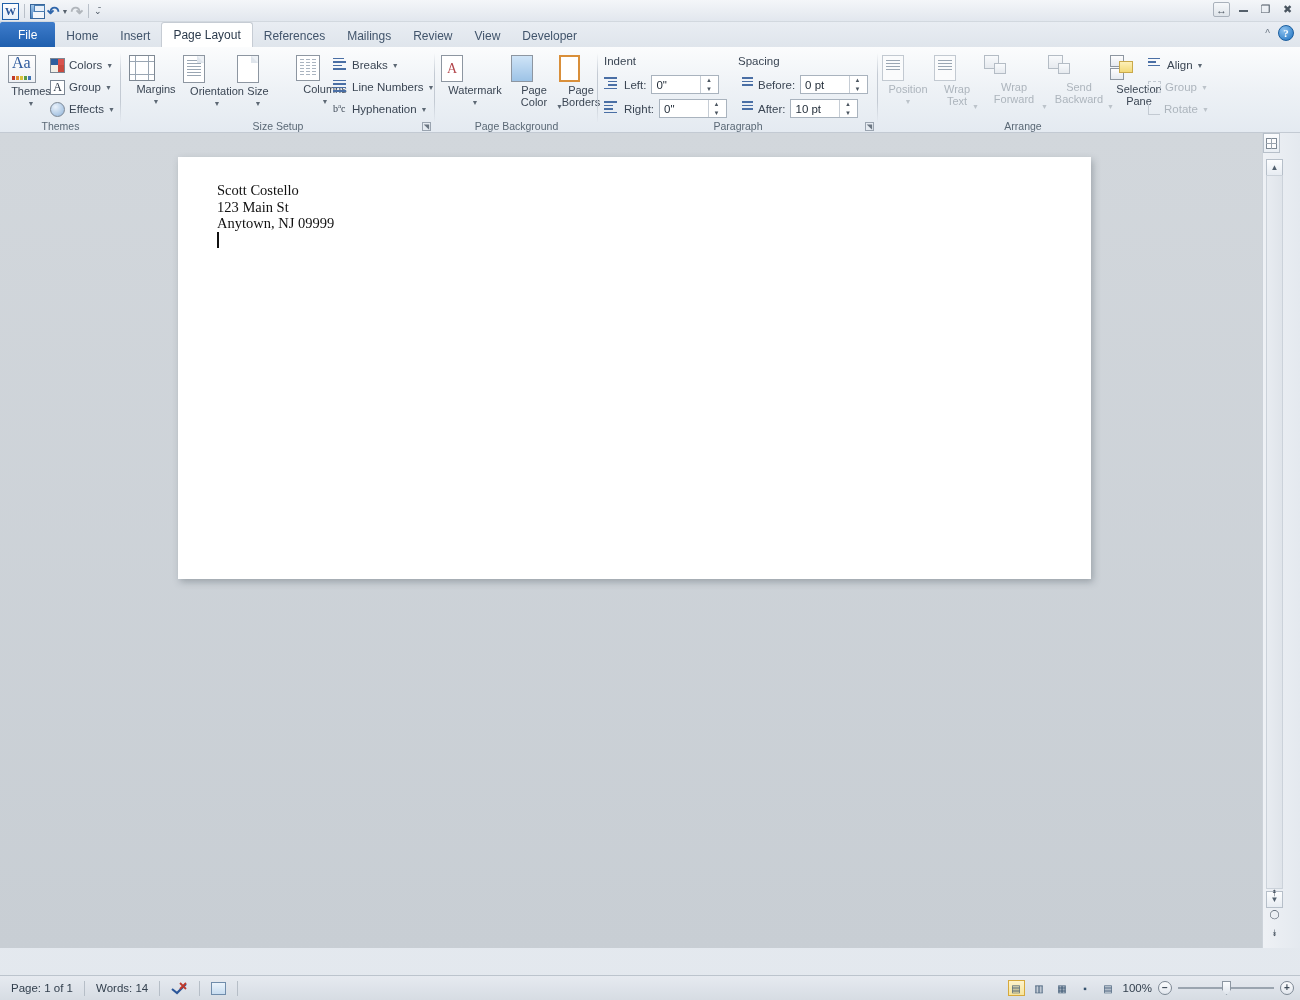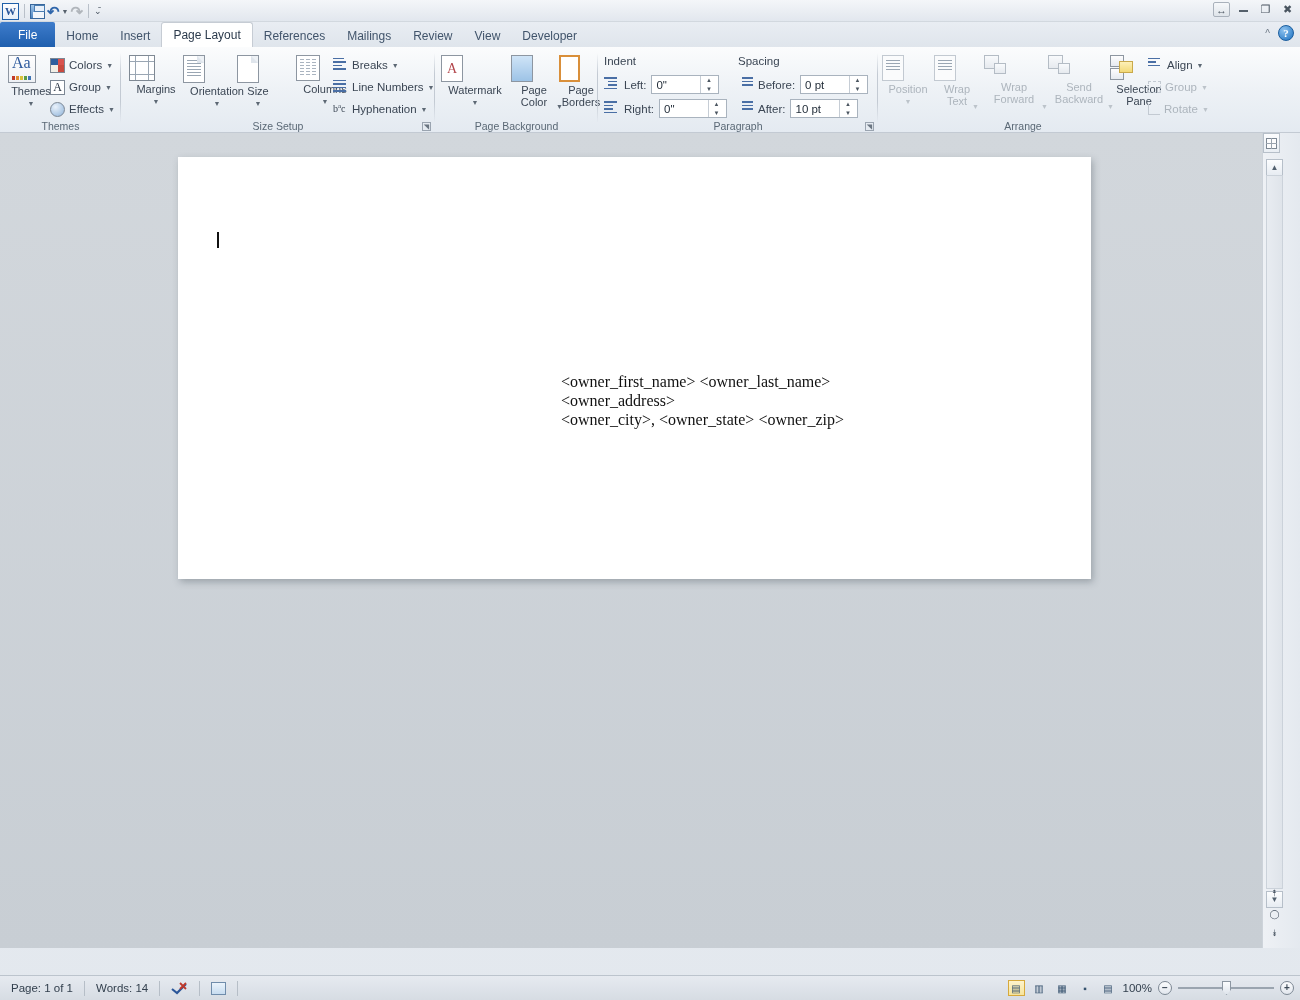--- a/index.html
+++ b/index.html
@@ -539,24 +539,24 @@
         <span class="sm-ic" style="border-left:1px solid #c3cad2;border-bottom:1px solid #c3cad2;width:12px;height:11px;"></span>
         <span>Rotate</span>
         <span class="drop dis">▼</span>
       </div>
       <div class="glabel" style="left:0;width:290px">Arrange</div>
     </div>
   </div>
 
   <div class="docarea">
     <div class="page">
+      <div class="doc-text addr-block">Scott Costello
+123 Main St
+Anytown, NJ 09999</div>
       <div class="caret"></div>
-      <div class="doc-text merge-block">&lt;owner_first_name&gt; &lt;owner_last_name&gt;
-&lt;owner_address&gt;
-&lt;owner_city&gt;, &lt;owner_state&gt; &lt;owner_zip&gt;</div>
     </div>
   </div>
 
   <div class="vscroll">
     <div class="ruler-btn">
       <svg width="11" height="11" viewBox="0 0 11 11" aria-hidden="true">
         <rect x="0.5" y="0.5" width="10" height="10" fill="#fdfdfe" stroke="#7d8894"></rect>
         <path d="M0 5.5h11M5.5 0v11" stroke="#9aa4af" stroke-width="1"></path>
       </svg>
     </div>

